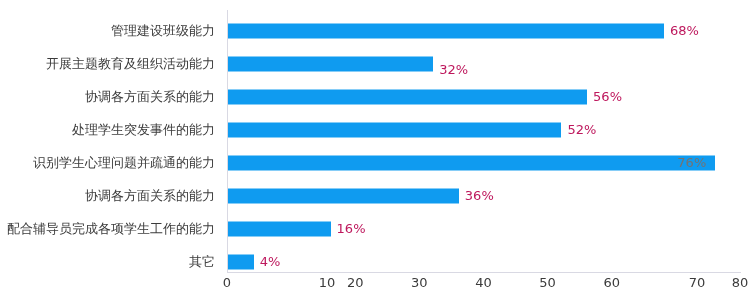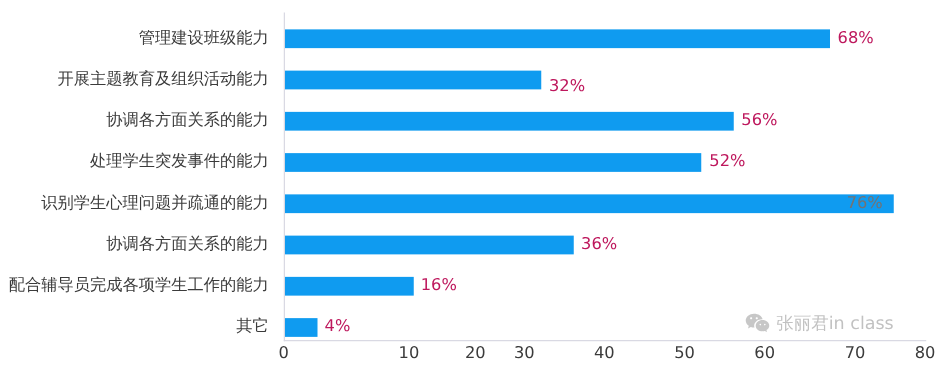--- a/index.html
+++ b/index.html
@@ -157,32 +157,23 @@
         <div class="bar" style="left: 0px; top: 219px; width: 102.6px; background: rgb(15, 155, 240);"></div>
         <div class="bar-value" style="top: 219px; left: 108.6px;">16%</div>
         <div class="bar" style="left: 0px; top: 252px; width: 25.65px; background: rgb(15, 155, 240);"></div>
         <div class="bar-value" style="top: 252px; left: 31.65px;">4%</div>
       </div>
   </div>
 
   <div class="x-ticks" id="x-ticks">
       <div class="x-tick" style="left: 0px;">0</div>
       <div class="x-tick" style="left: 64.125px; margin-left: 36px;">10</div>
-      <div class="x-tick" style="left: 128.25px; margin-left: 25px;">20</div>
+      <div class="x-tick" style="left: 128.25px;">20</div>
       <div class="x-tick" style="left: 192.375px;">30</div>
       <div class="x-tick" style="left: 256.5px;">40</div>
       <div class="x-tick" style="left: 320.625px;">50</div>
       <div class="x-tick" style="left: 384.75px;">60</div>
-      <div class="x-tick" style="left: 457px;">70</div>
+      <div class="x-tick" style="left: 470px;">70</div>
       <div class="x-tick" style="left: 513px;">80</div>
     </div>
 
-  <div class="watermark">
-    <span class="wechat-icon">
-      <svg viewBox="0 0 24 21" width="20" height="18" aria-hidden="true">
-        <path fill="#9a9a9a" d="M8.6 1C4.2 1 0.7 3.9 0.7 7.5c0 2 1.1 3.8 2.9 5L2.9 15l2.7-1.4c1 .3 2 .5 3 .5h.5c-.2-.5-.3-1.1-.3-1.7 0-3.5 3.4-6.3 7.6-6.3h.5C16.2 3.1 12.8 1 8.6 1zm-2.7 3.2c.6 0 1 .4 1 1s-.4 1-1 1-1-.4-1-1 .4-1 1-1zm5.4 0c.6 0 1 .4 1 1s-.4 1-1 1-1-.4-1-1 .4-1 1-1z"></path>
-        <path fill="#9a9a9a" d="M23.3 12.3c0-3-2.9-5.4-6.5-5.4s-6.5 2.4-6.5 5.4 2.9 5.4 6.5 5.4c.8 0 1.5-.1 2.2-.3l2.2 1.1-.6-1.9c1.6-1 2.7-2.5 2.7-4.3zm-8.6-1.8c.5 0 .8.4.8.8s-.4.8-.8.8-.8-.4-.8-.8.4-.8.8-.8zm4.3 0c.5 0 .8.4.8.8s-.4.8-.8.8-.8-.4-.8-.8.4-.8.8-.8z"></path>
-      </svg>
-    </span>
-    <span class="watermark-text">张丽君in class</span>
-  </div>
 
 </div>
 
 </body></html>

